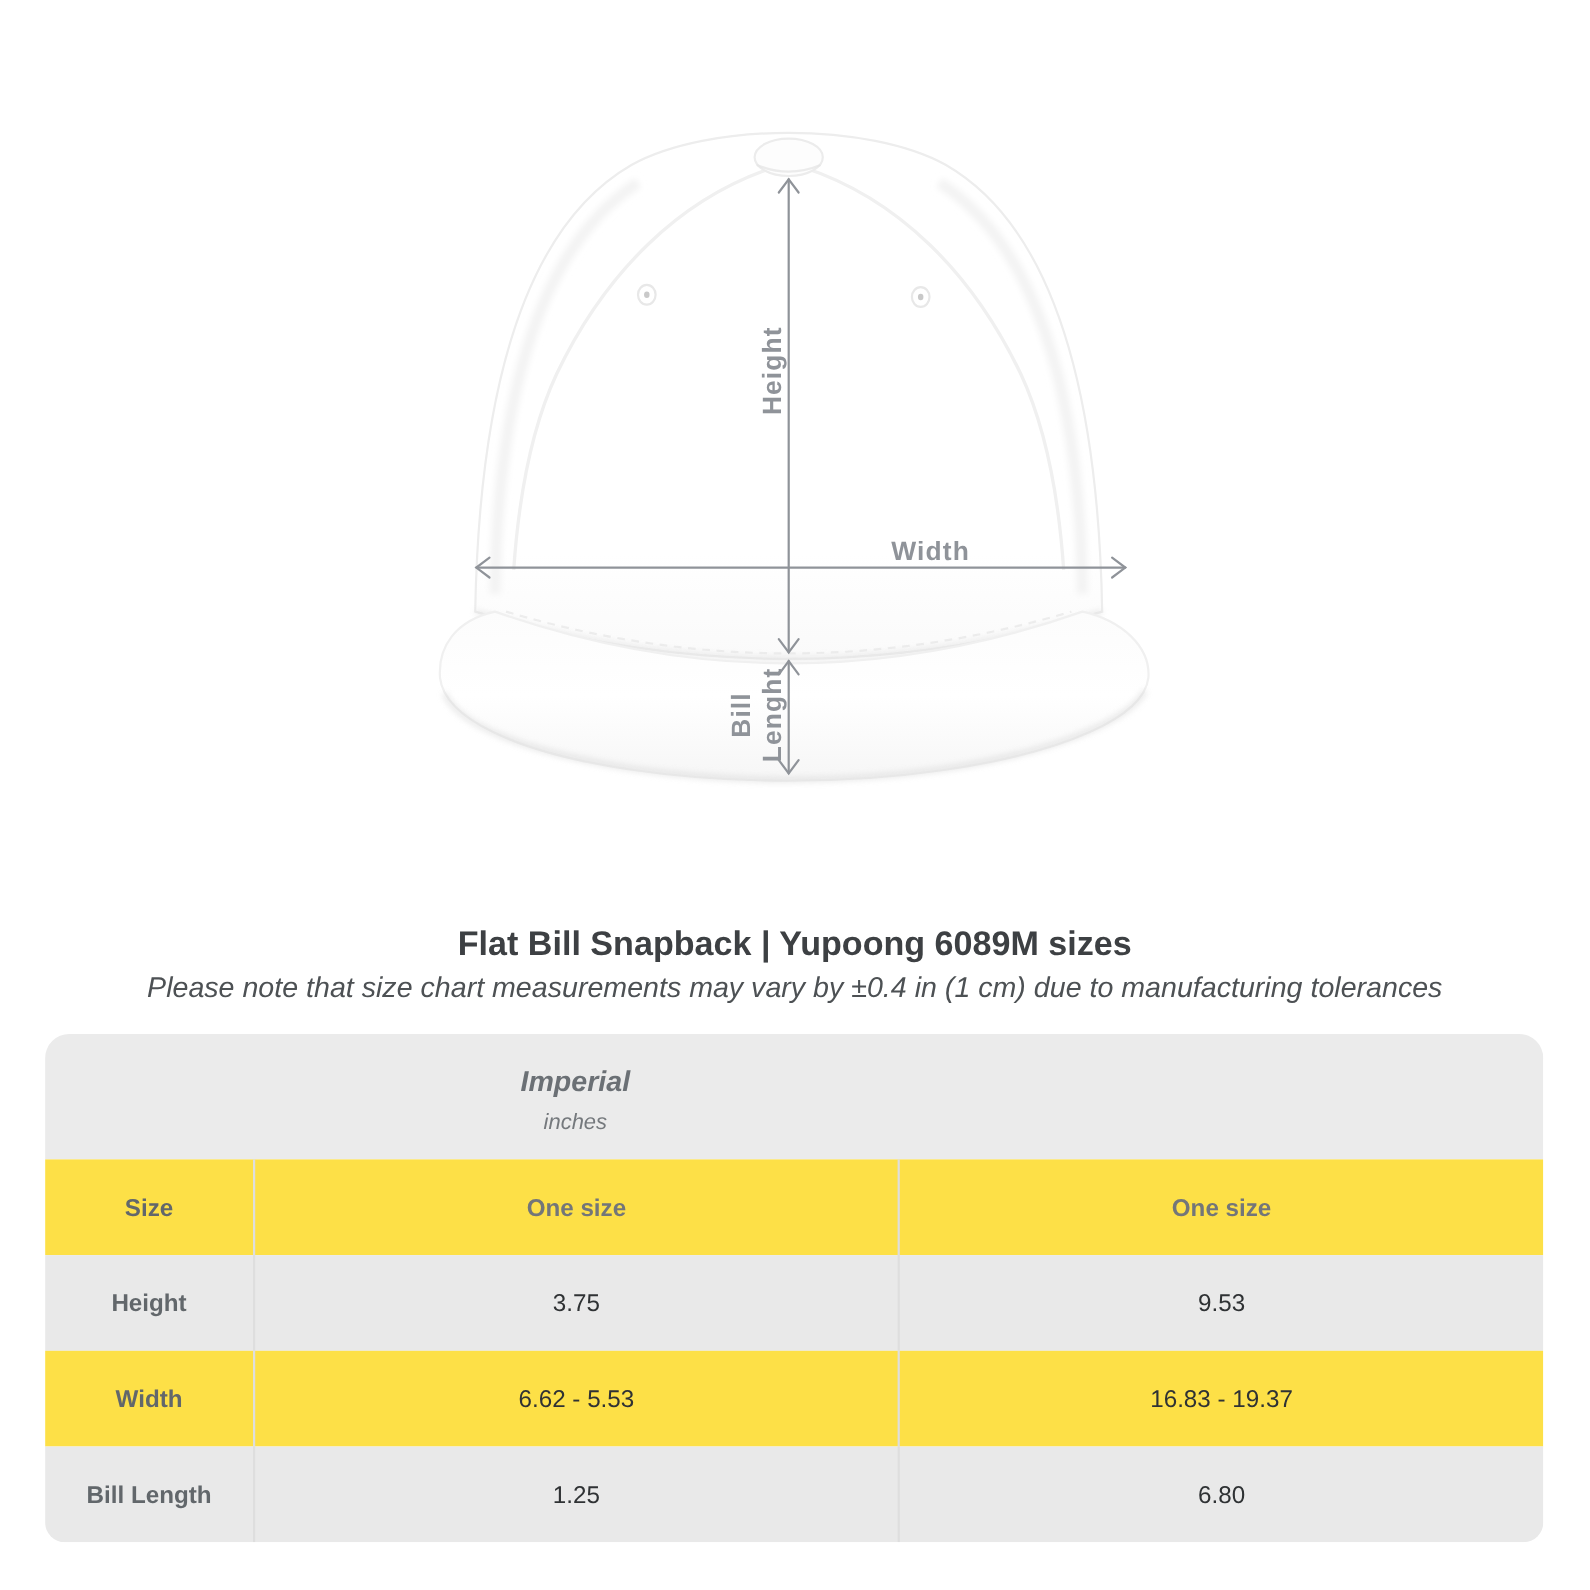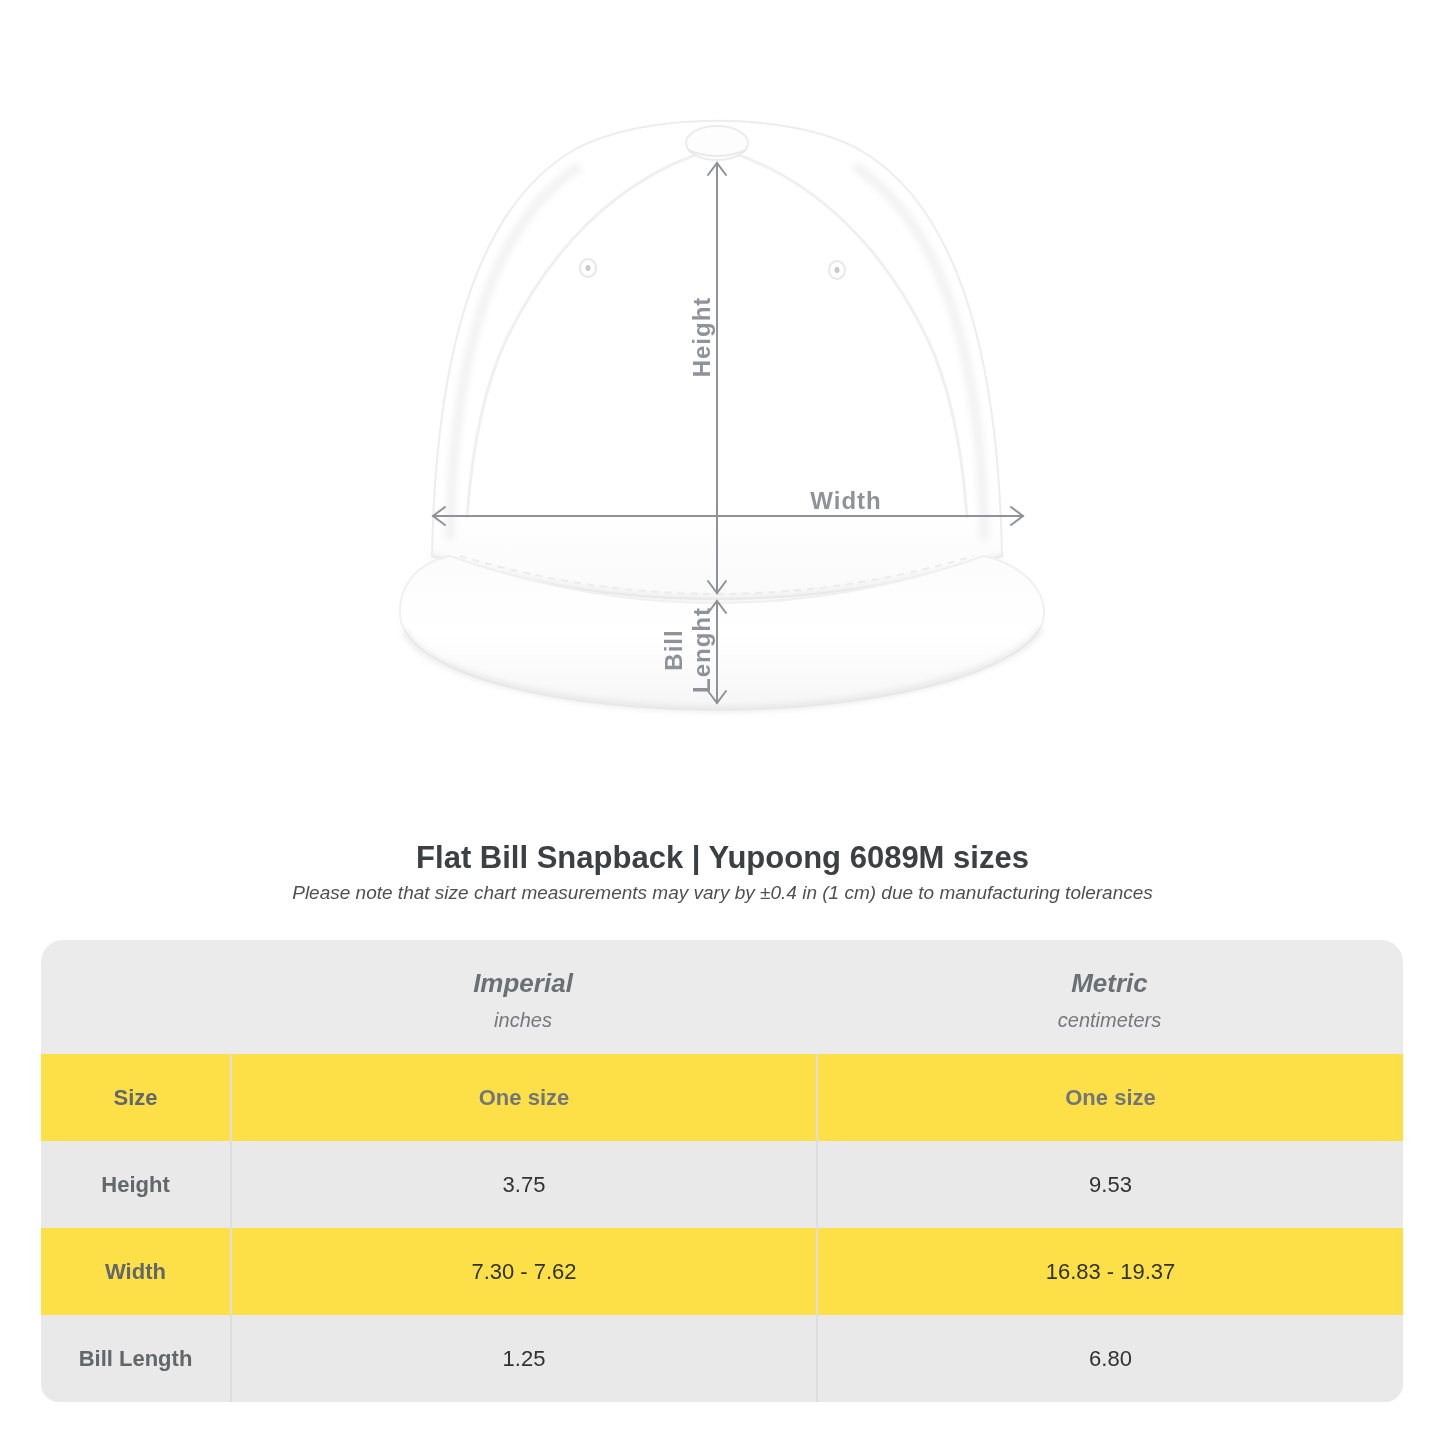--- a/index.html
+++ b/index.html
@@ -7,21 +7,21 @@
   .page { position: relative; width: 1445px; height: 1445px; overflow: hidden; background: #ffffff; }
 
   
   svg.hat { position: absolute; top: 0; left: 0; display: block; }
   svg.hat text { font-family: "Liberation Sans", sans-serif; font-weight: bold; font-size: 24px; fill: #8f9399; letter-spacing: 1px; }
 
   
   .title { position: absolute; top: 840px; left: 0; width: 100%; margin: 0; text-align: center;
            font-size: 31px; font-weight: bold; color: #3d4043; }
   .subtitle { position: absolute; top: 882px; left: 0; width: 100%; margin: 0; text-align: center;
-              font-size: 19px; font-style: italic; color: #4d5154; }
+              font-size: 26px; font-style: italic; color: #4d5154; }
 
   
   .size-table { position: absolute; left: 41px; top: 940px; width: 1362px;
                 border-radius: 22px 22px 18px 18px; overflow: hidden; }
   .thead { background: #ebebeb; height: 114px; display: grid; grid-template-columns: 189px 586px 587px; }
   .th { text-align: center; padding-top: 28px; }
   .th-title { font-size: 26px; font-weight: bold; font-style: italic; color: #6b7075; }
   .th-sub { font-size: 20px; font-style: italic; color: #75797d; margin-top: 10px; }
   .row { display: grid; grid-template-columns: 189px 586px 587px; height: 87px; background: #fde047; }
   .row.alt { background: #e9e9e9; }
@@ -106,39 +106,35 @@
   <h1 class="title">Flat Bill Snapback | Yupoong 6089M sizes</h1>
   <p class="subtitle">Please note that size chart measurements may vary by ±0.4 in (1 cm) due to manufacturing tolerances</p>
 
   <div class="size-table">
     <div class="thead">
       <div class="th"></div>
       <div class="th">
         <div class="th-title">Imperial</div>
         <div class="th-sub">inches</div>
       </div>
-      <div class="th">
-        <div class="th-title">Metric</div>
-        <div class="th-sub">centimeters</div>
-      </div>
     </div>
 
     <div class="row row-size">
       <div class="cell cell-label">Size</div>
       <div class="cell cell-value">One size</div>
       <div class="cell cell-value">One size</div>
     </div>
     <div class="row alt">
       <div class="cell cell-label">Height</div>
       <div class="cell cell-value">3.75</div>
       <div class="cell cell-value">9.53</div>
     </div>
     <div class="row">
       <div class="cell cell-label">Width</div>
-      <div class="cell cell-value">7.30 - 7.62</div>
+      <div class="cell cell-value">6.62 - 5.53</div>
       <div class="cell cell-value">16.83 - 19.37</div>
     </div>
     <div class="row alt">
       <div class="cell cell-label">Bill Length</div>
       <div class="cell cell-value">1.25</div>
       <div class="cell cell-value">6.80</div>
     </div>
   </div>
 
 </div>

